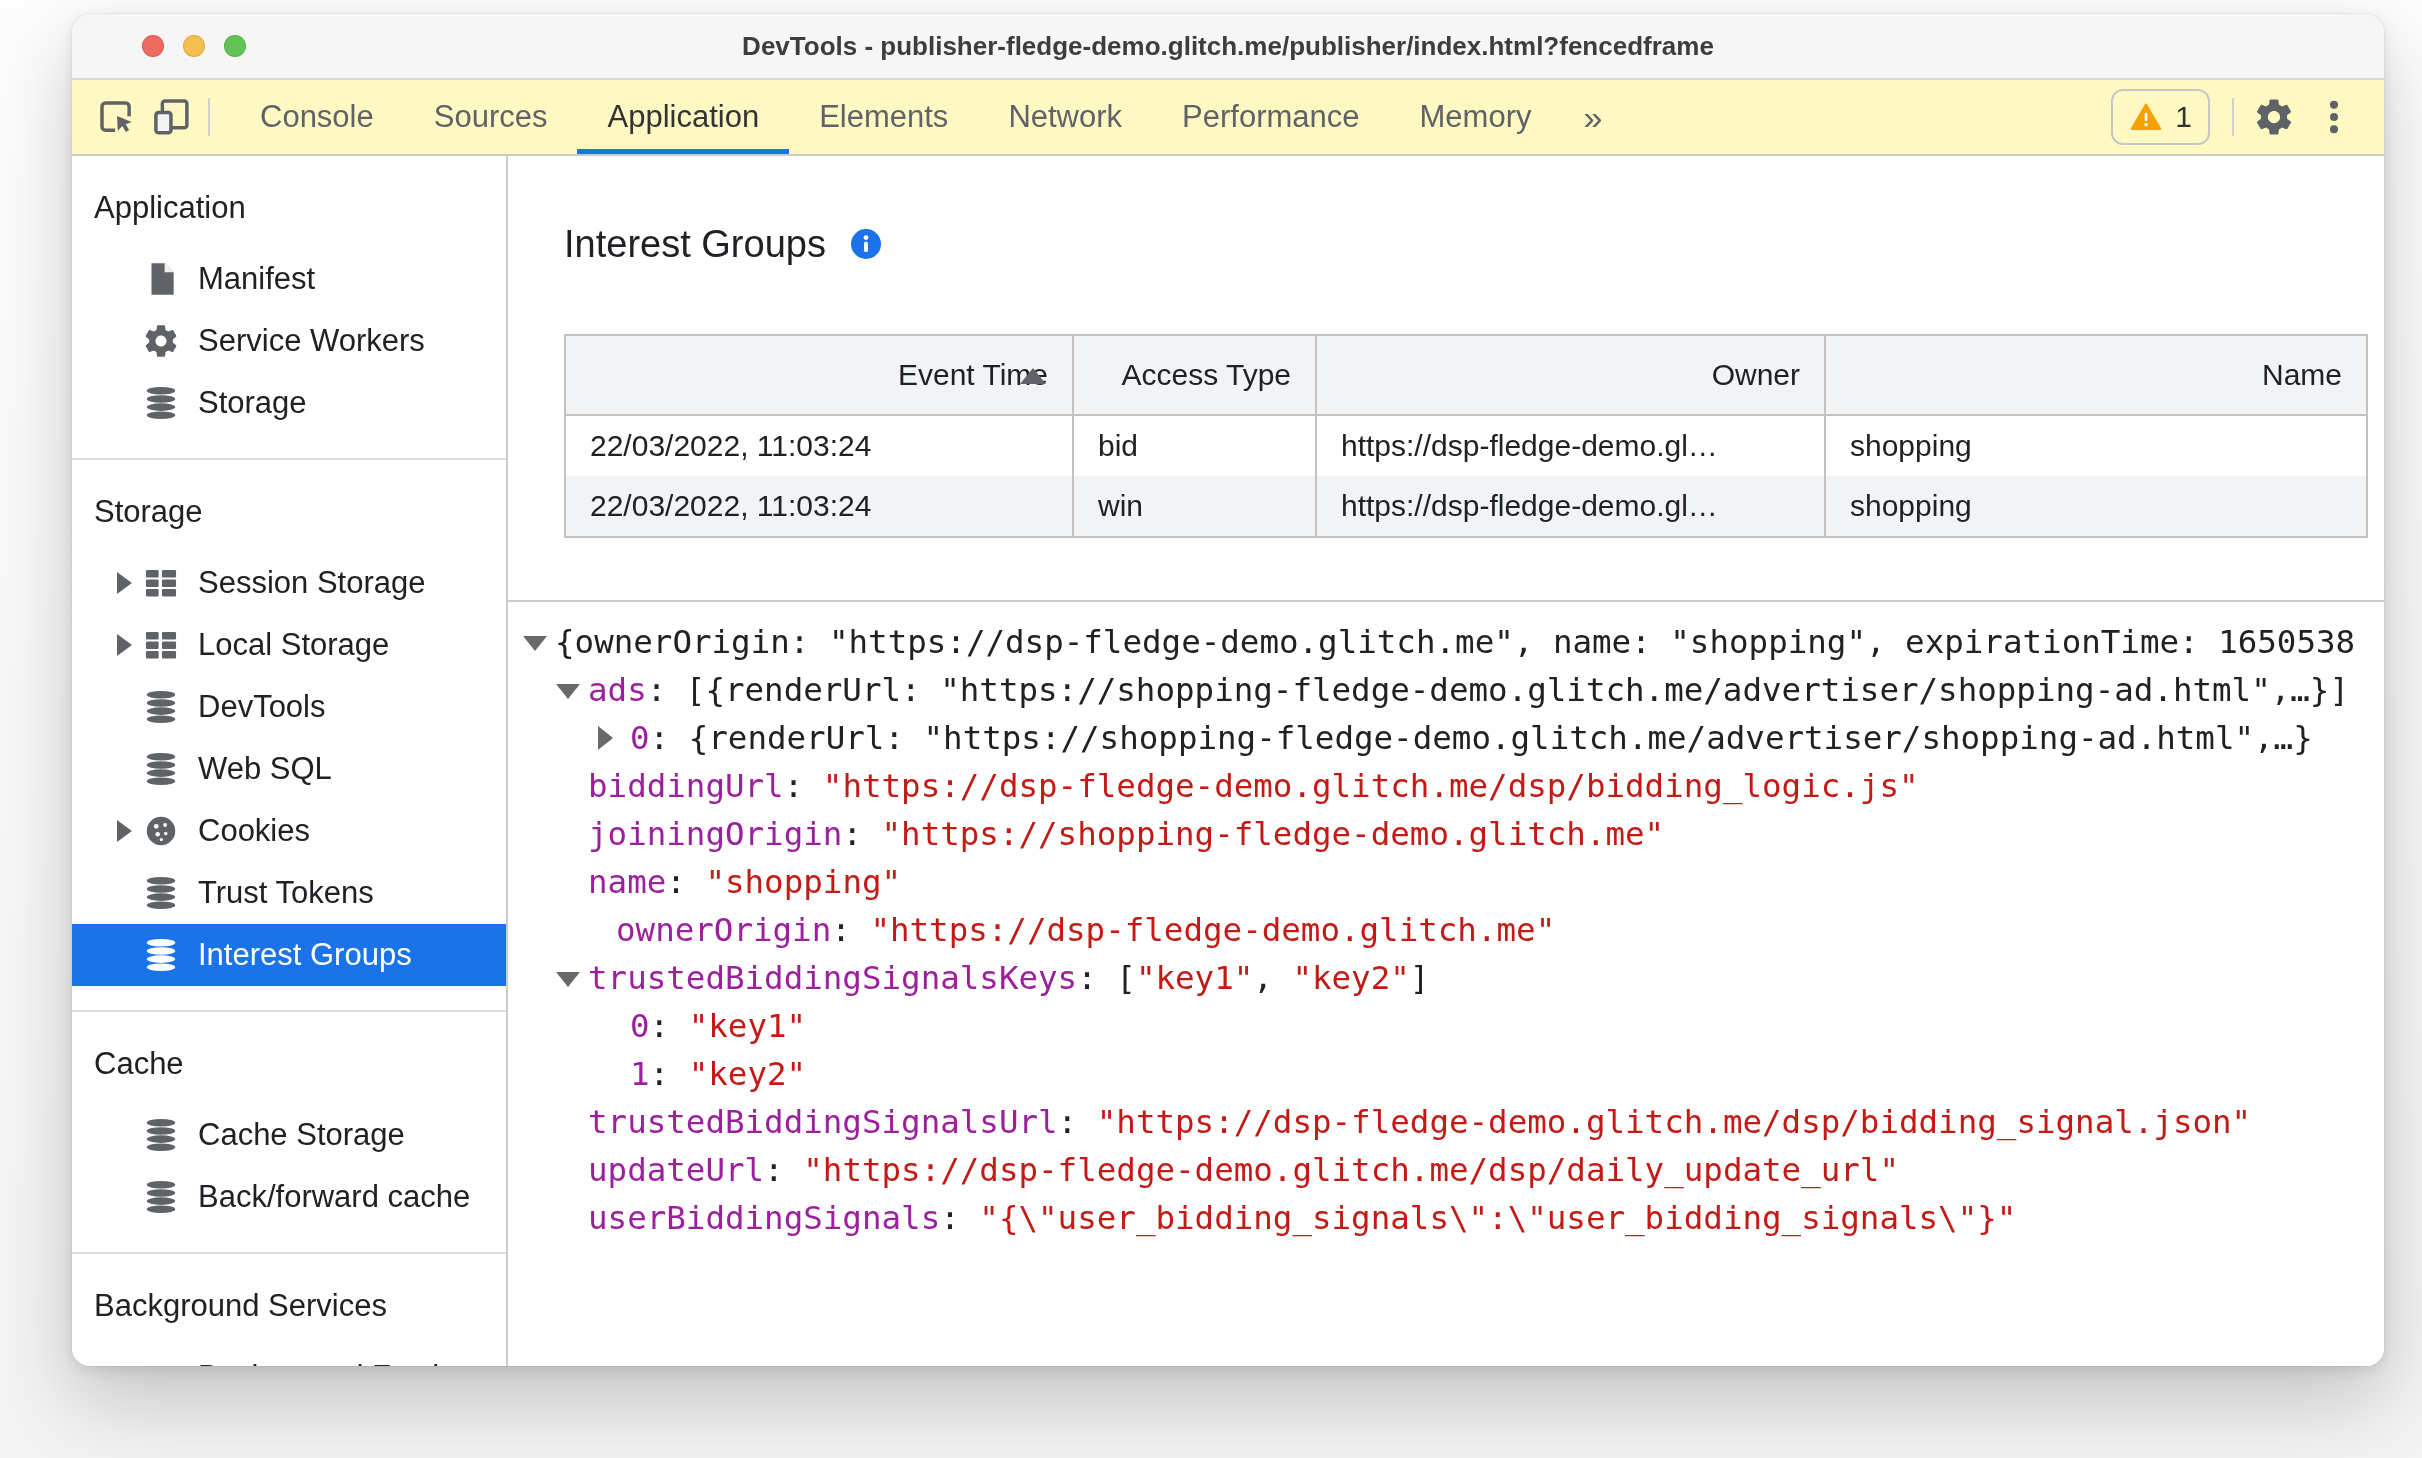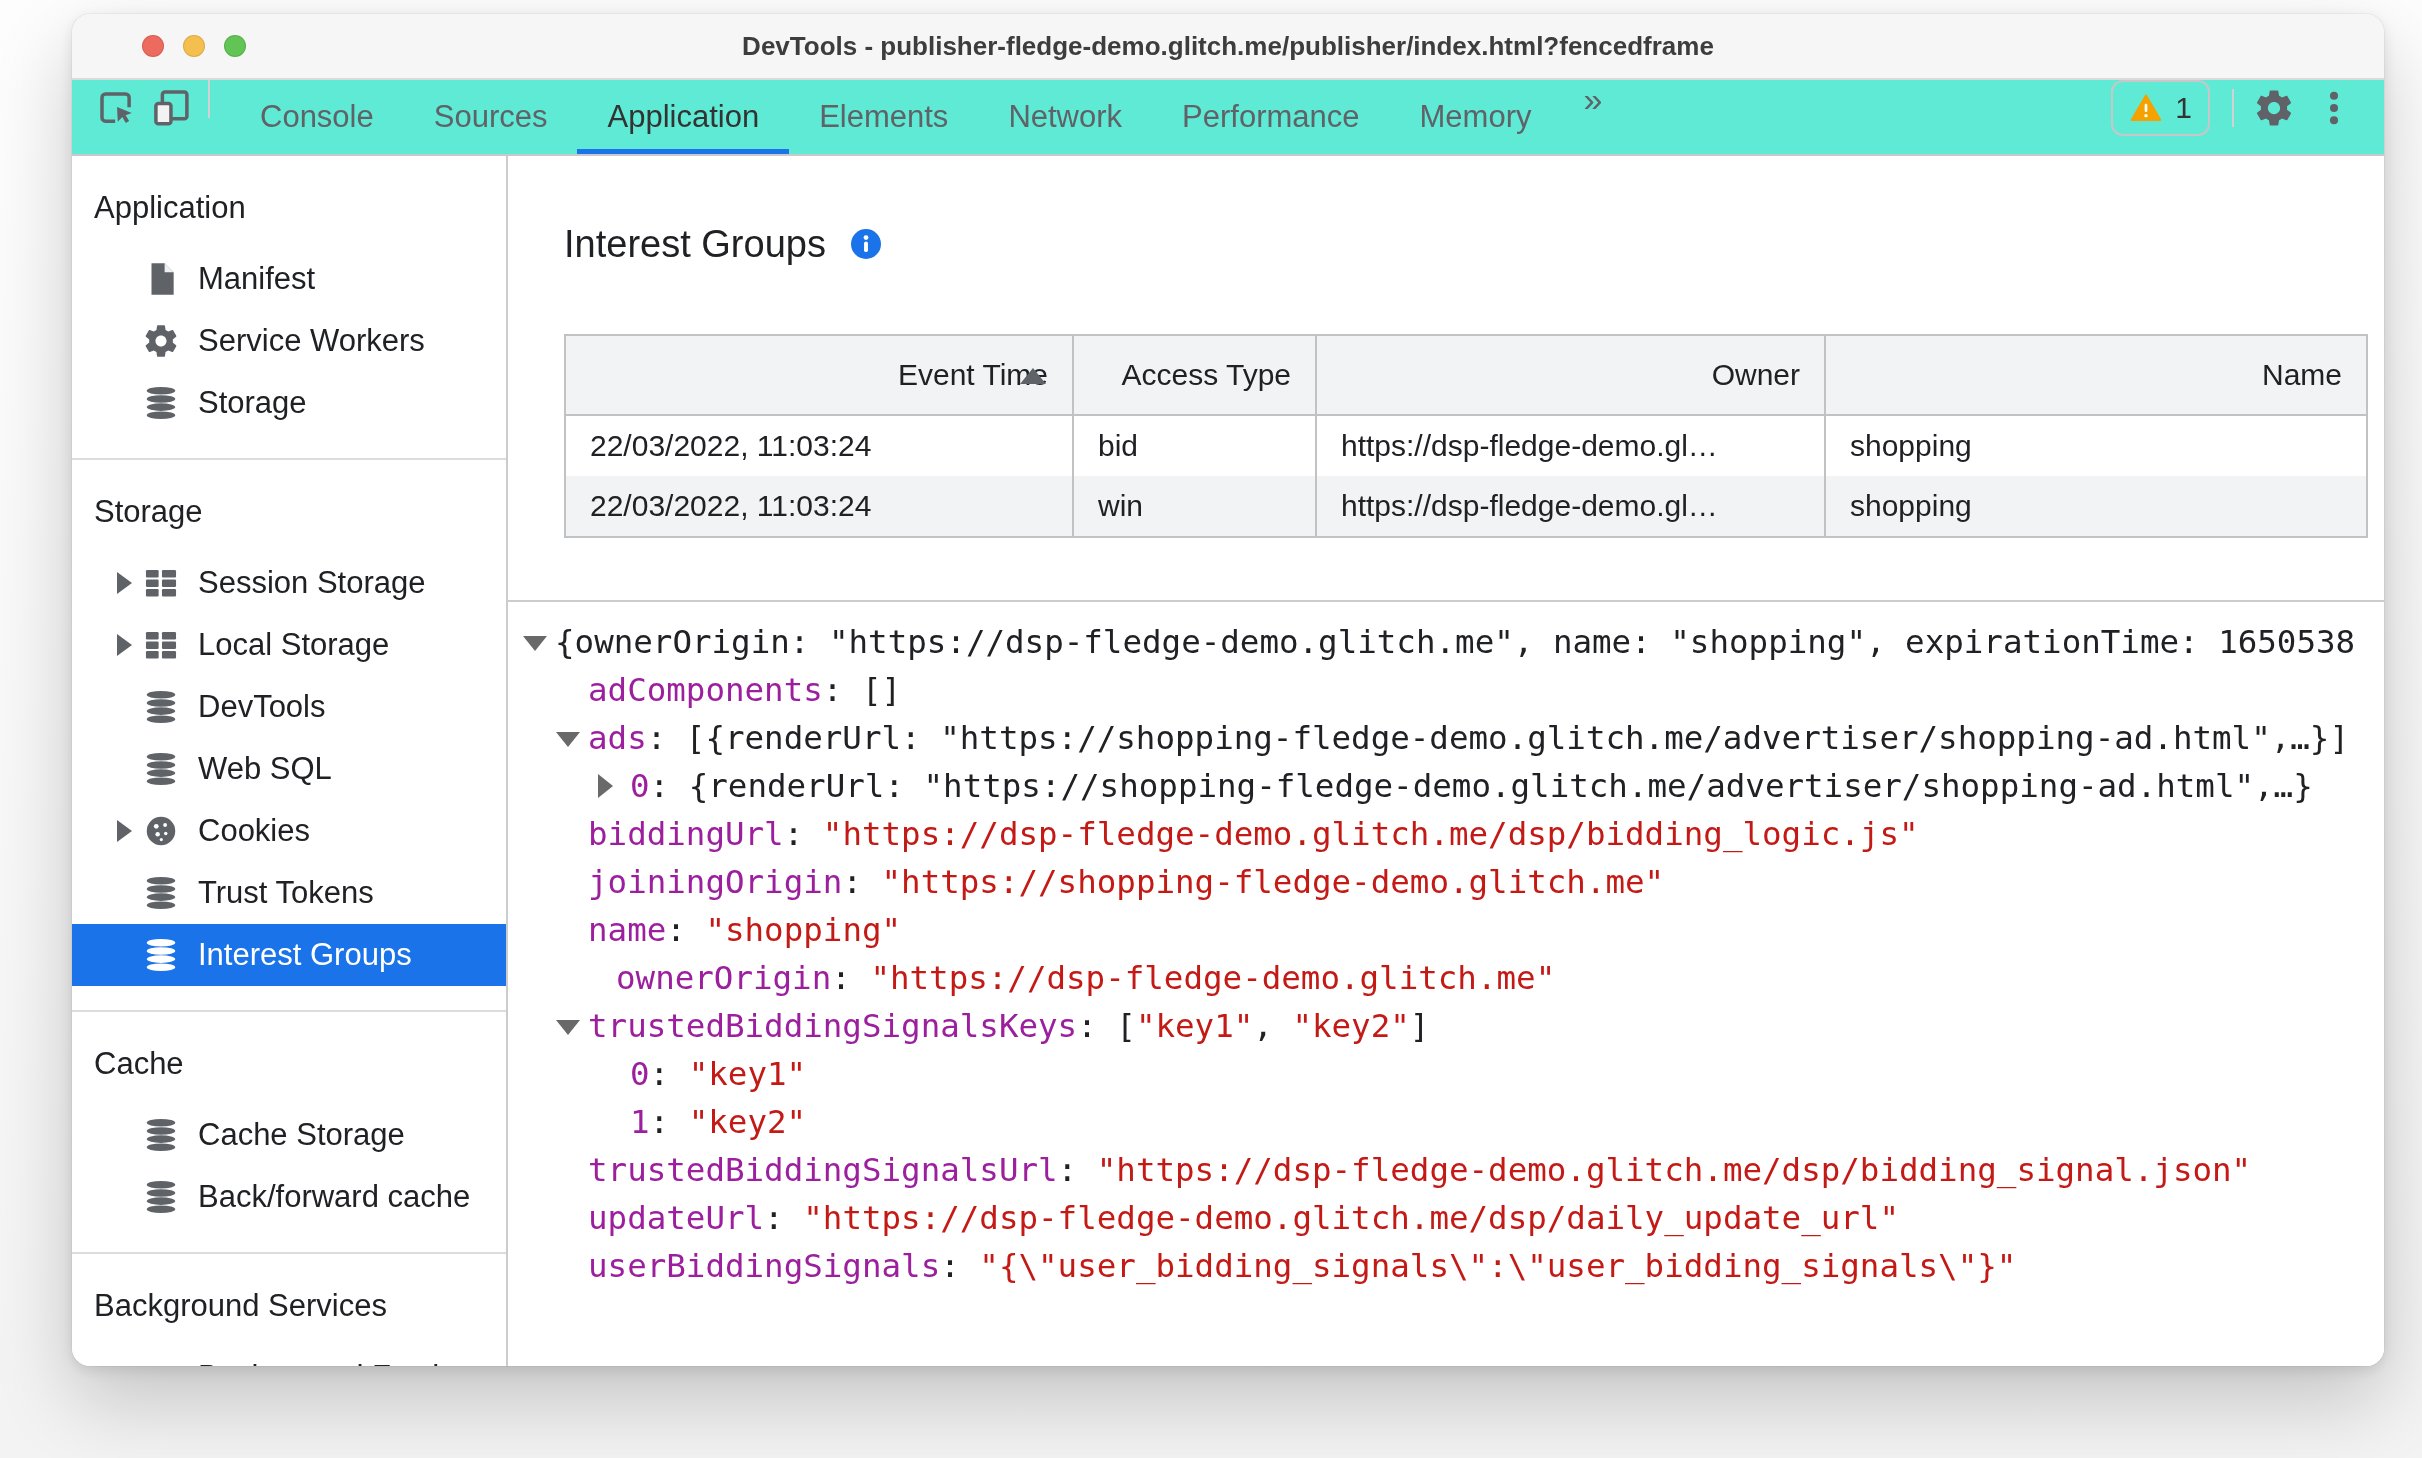--- a/index.html
+++ b/index.html
@@ -17,21 +17,21 @@
   }
   
   .titlebar{height:64px;flex:none;background:#f6f6f6;border-bottom:2px solid #dadada;position:relative;display:flex;align-items:center;}
   .traffic{position:absolute;left:70px;top:0;height:100%;display:flex;align-items:center;gap:19px;}
   .dot{width:22px;height:22px;border-radius:50%;box-shadow:inset 0 0 0 1px rgba(0,0,0,.1);}
   .dot.red{background:var(--tl-red);}
   .dot.yellow{background:var(--tl-yellow);}
   .dot.green{background:var(--tl-green);}
   .title{width:100%;text-align:center;font-size:26px;font-weight:600;color:#3d3d3d;}
   
-  .toolbar{height:74px;flex:none;background:#5eead4;border-bottom:2px solid #c9c9c9;display:flex;align-items:flex-start;padding:0 22px 0 16px;}
+  .toolbar{height:74px;flex:none;background:#fef9c3;border-bottom:2px solid #c9c9c9;display:flex;align-items:center;padding:0 22px 0 16px;}
   .tool-btn{width:56px;height:56px;flex:none;display:flex;align-items:center;justify-content:center;color:var(--icon);}
   .tool-btn svg{width:42px;height:42px;}
   .vdivider{width:2px;height:38px;background:#d2d2d2;margin:0 8px;flex:none;}
   .tabs{display:flex;height:100%;margin-left:12px;}
   .tab{position:relative;display:flex;align-items:center;padding:0 30px;font-size:31px;color:#5f6368;white-space:nowrap;}
   .tab.active{color:#333;}
   .tab.active::after{content:"";position:absolute;left:0;right:0;bottom:0;height:5px;background:var(--accent);}
   .tab.more{font-size:34px;padding:0 22px;color:#5f6368;}
   .toolbar-right{margin-left:auto;display:flex;align-items:center;gap:4px;}
   .warn-badge{display:flex;align-items:center;gap:12px;height:52px;padding:0 16px;border:2px solid #c7c7c7;border-radius:12px;font-size:30px;color:#333;margin-right:10px;}
@@ -362,21 +362,20 @@
                 <td>win</td>
                 <td>https://dsp-fledge-demo.gl…</td>
                 <td>shopping</td>
               </tr>
             </tbody>
         </table>
       </div>
 
       <div class="tree" id="tree">
           <div class="tline" style="padding-left: 47px;"><span class="arrow down" style="left: 15px;"></span><span class="tok plain">{ownerOrigin: "https://dsp-fledge-demo.glitch.me", name: "shopping", expirationTime: 1650538</span></div>
-          <div class="tline" style="padding-left: 80px;"><span class="tok key">adComponents</span><span class="tok plain">: []</span></div>
           <div class="tline" style="padding-left: 80px;"><span class="arrow down" style="left: 48px;"></span><span class="tok key">ads</span><span class="tok plain">: [{renderUrl: "https://shopping-fledge-demo.glitch.me/advertiser/shopping-ad.html",…}]</span></div>
           <div class="tline" style="padding-left: 122px;"><span class="arrow right" style="left: 90px;"></span><span class="tok key">0</span><span class="tok plain">: {renderUrl: "https://shopping-fledge-demo.glitch.me/advertiser/shopping-ad.html",…}</span></div>
           <div class="tline" style="padding-left: 80px;"><span class="tok key">biddingUrl</span><span class="tok plain">: </span><span class="tok string">"https://dsp-fledge-demo.glitch.me/dsp/bidding_logic.js"</span></div>
           <div class="tline" style="padding-left: 80px;"><span class="tok key">joiningOrigin</span><span class="tok plain">: </span><span class="tok string">"https://shopping-fledge-demo.glitch.me"</span></div>
           <div class="tline" style="padding-left: 80px;"><span class="tok key">name</span><span class="tok plain">: </span><span class="tok string">"shopping"</span></div>
           <div class="tline" style="padding-left: 80px; margin-left: 28px;"><span class="tok key">ownerOrigin</span><span class="tok plain">: </span><span class="tok string">"https://dsp-fledge-demo.glitch.me"</span></div>
           <div class="tline" style="padding-left: 80px;"><span class="arrow down" style="left: 48px;"></span><span class="tok key">trustedBiddingSignalsKeys</span><span class="tok plain">: [</span><span class="tok string">"key1"</span><span class="tok plain">, </span><span class="tok string">"key2"</span><span class="tok plain">]</span></div>
           <div class="tline" style="padding-left: 122px;"><span class="tok key">0</span><span class="tok plain">: </span><span class="tok string">"key1"</span></div>
           <div class="tline" style="padding-left: 122px;"><span class="tok key">1</span><span class="tok plain">: </span><span class="tok string">"key2"</span></div>
           <div class="tline" style="padding-left: 80px;"><span class="tok key">trustedBiddingSignalsUrl</span><span class="tok plain">: </span><span class="tok string">"https://dsp-fledge-demo.glitch.me/dsp/bidding_signal.json"</span></div>

